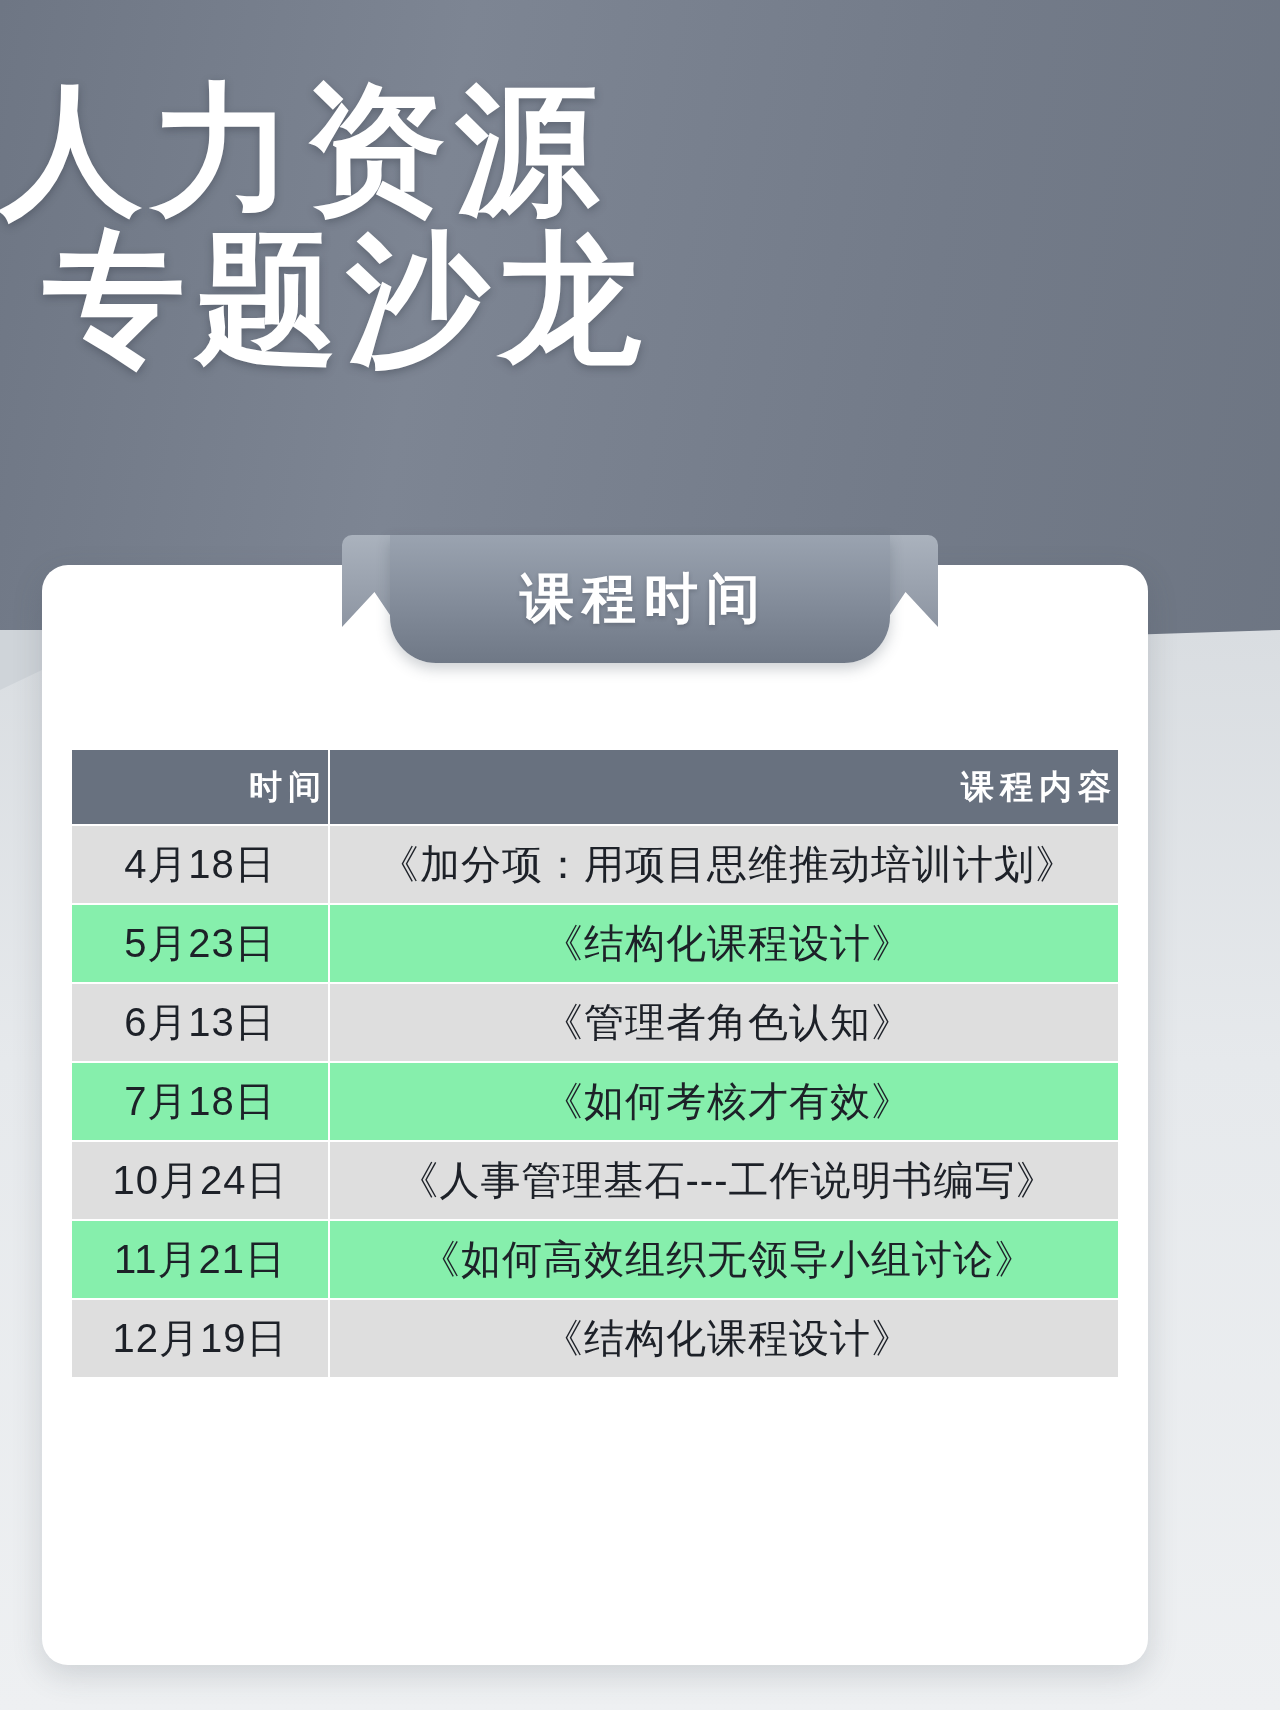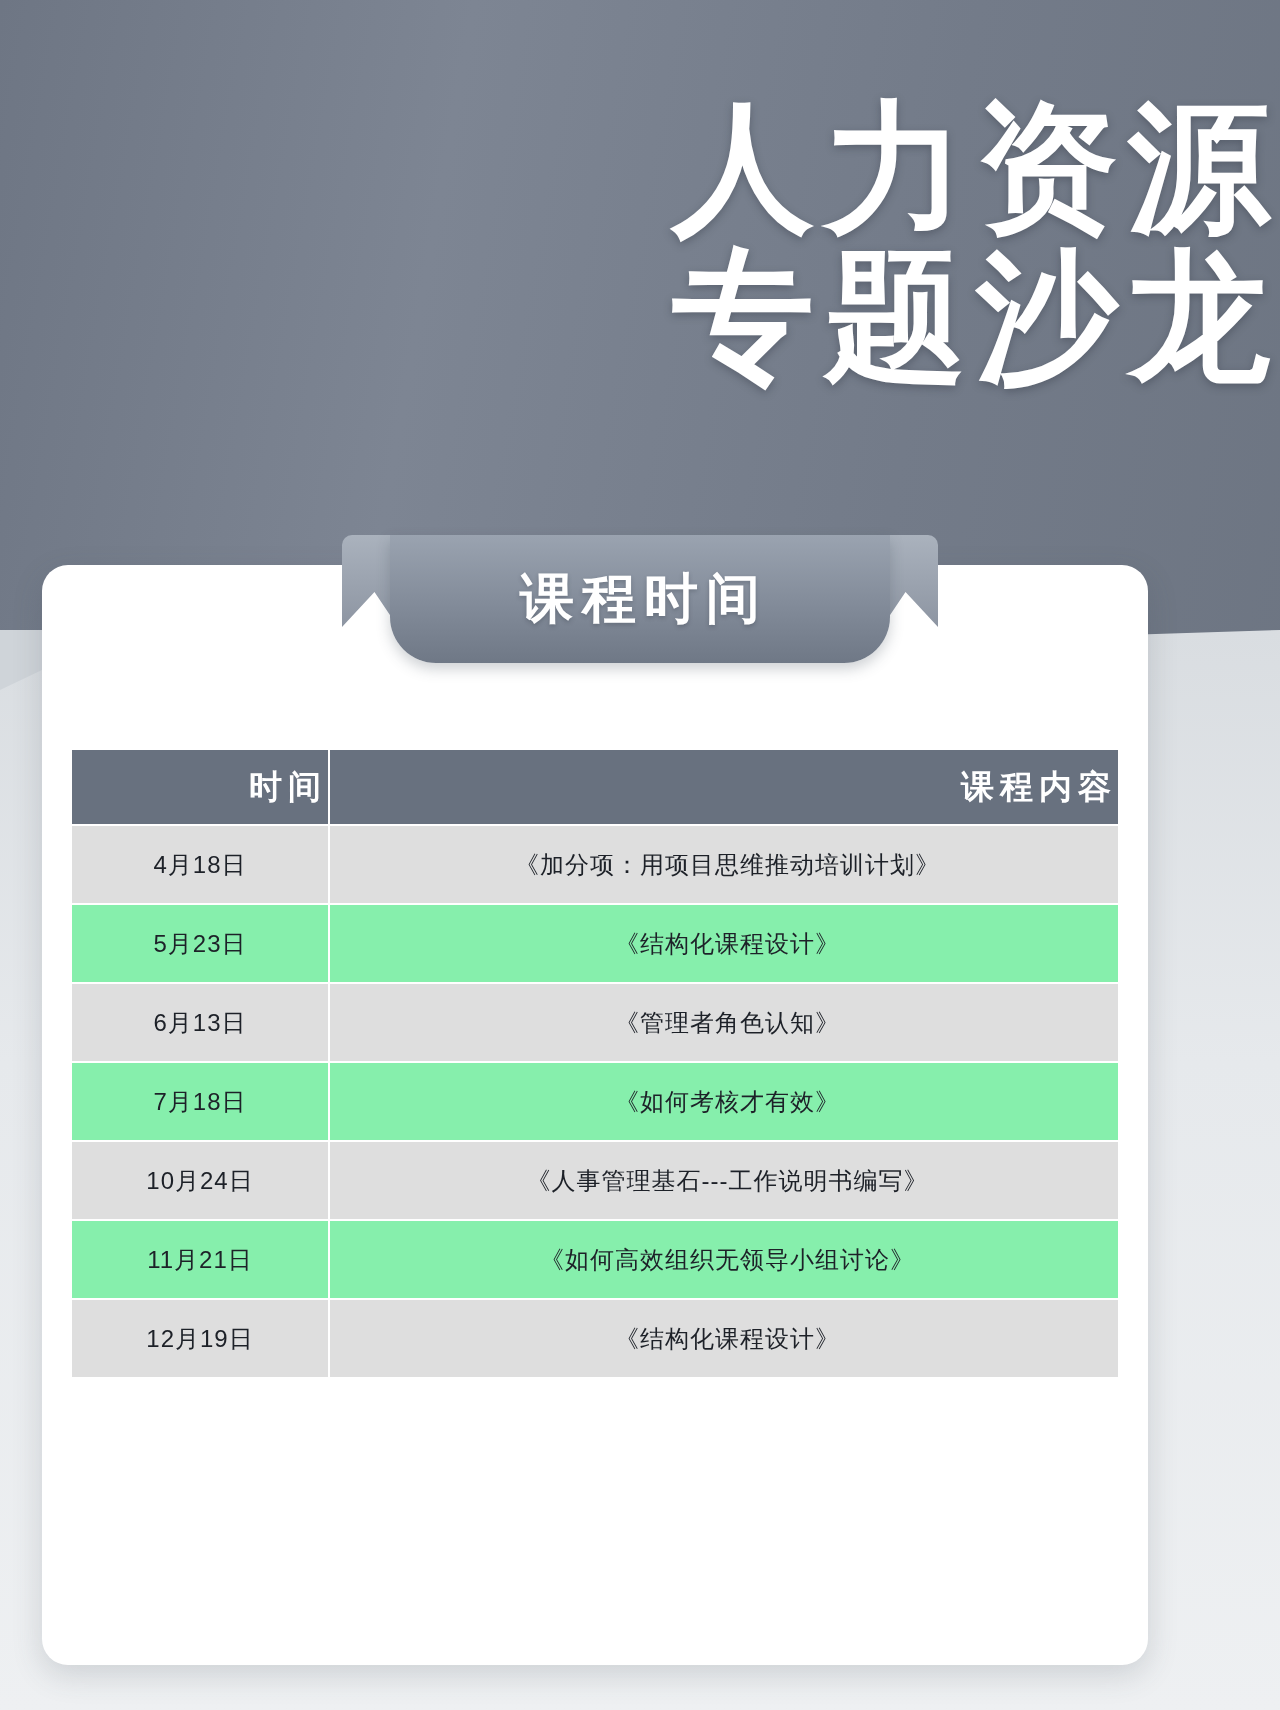--- a/index.html
+++ b/index.html
@@ -35,26 +35,25 @@
     left: 0;
     bottom: 0;
     width: 60px;
     height: 1080px;
     background: #cfd4d9;
   }
 
   
   .title-wrap {
     position: absolute;
-    top: 96px;
+    top: 78px;
     left: 0;
     right: 0;
-    text-align: right;
+    text-align: left;
     z-index: 5;
-    padding-left: 24px;
   }
   .title-line {
     color: #ffffff;
     font-weight: 700;
     font-size: 142px;
     line-height: 1.02;
     letter-spacing: 10px;
     text-shadow: 0 3px 8px rgba(40,46,56,0.35);
     font-family: "Liberation Sans", "DejaVu Sans", sans-serif;
     white-space: nowrap;
@@ -145,21 +144,21 @@
     font-size: 33px;
     font-weight: 700;
     letter-spacing: 6px;
     height: 72px;
     border: 2px solid #ffffff;
     text-align: right;
   }
   table.schedule th.col-time { width: 254px; }
   table.schedule td {
     height: 75px;
-    font-size: 24px;
+    font-size: 40px;
     color: #1d2128;
     text-align: center;
     border: 2px solid #ffffff;
     font-weight: 500;
     letter-spacing: 1px;
   }
   tr.row-a td { background: #dedede; }
   tr.row-b td { background: #86efac; }
   td.time-cell { letter-spacing: 1px; }
   td.content-cell { letter-spacing: 2px; padding-left: 8px; }

